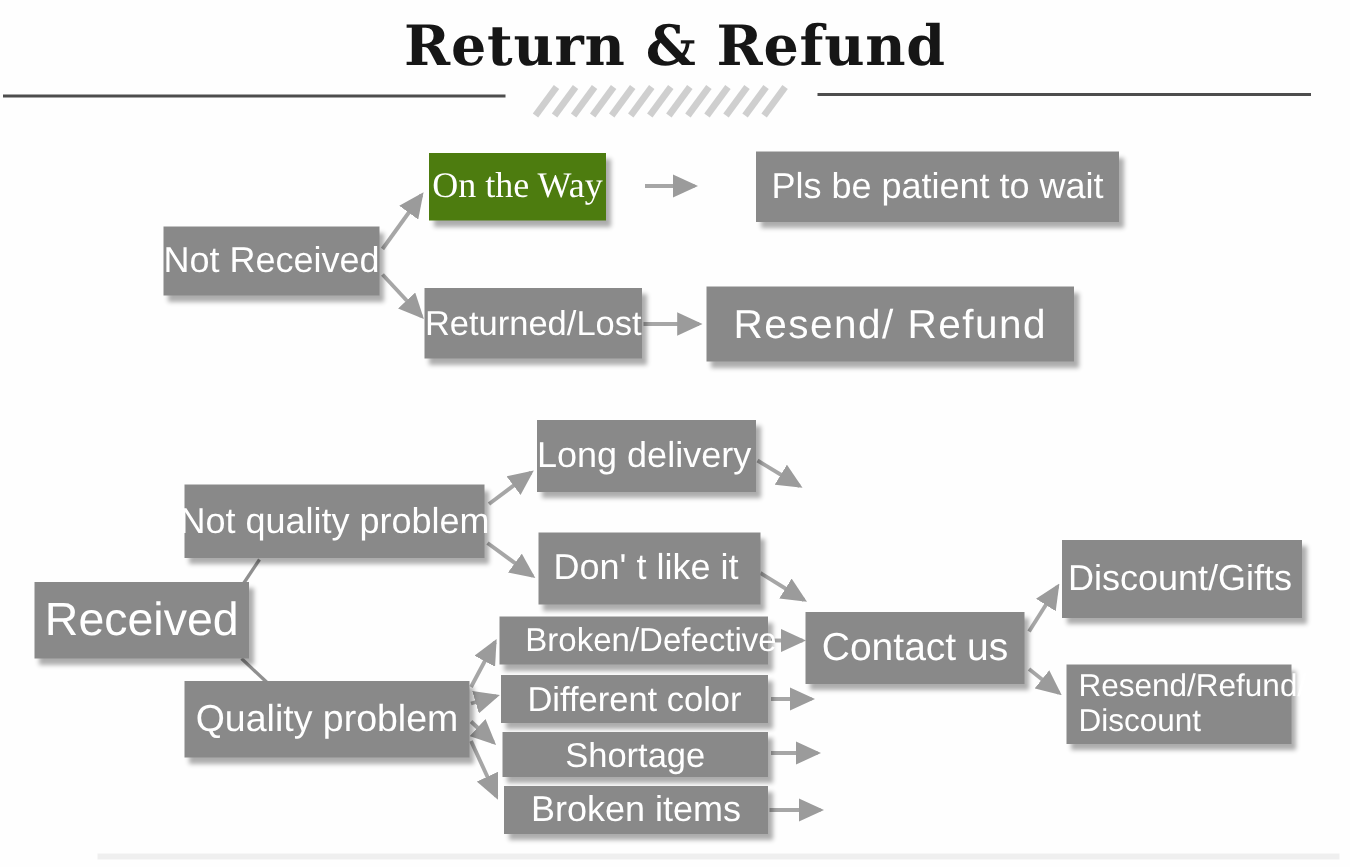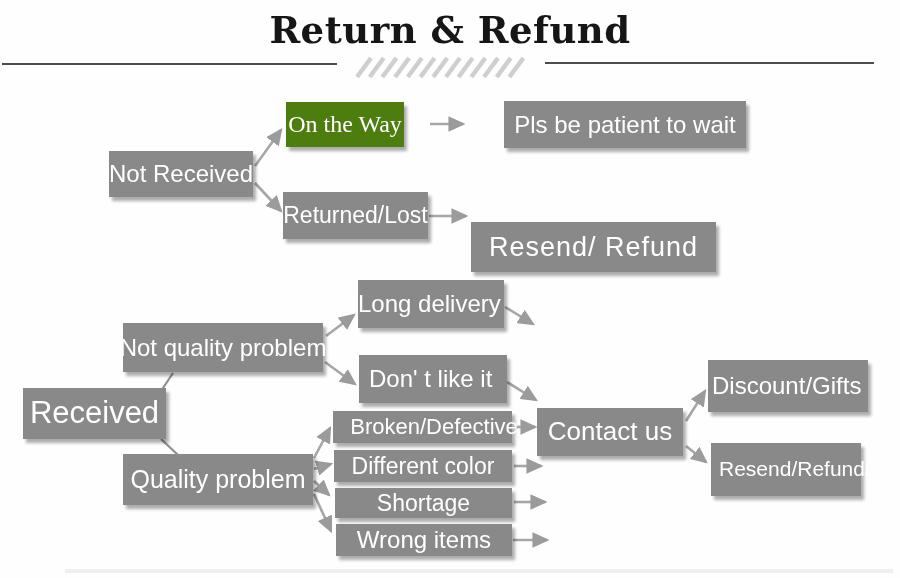--- a/index.html
+++ b/index.html
@@ -104,21 +104,21 @@
       </div>
       <div class="node center" style="left: 286px; top: 102px; width: 118px; height: 45px; font-size: 24px; background: #4d7c0f; color: rgb(255, 255, 255); font-family: Liberation Serif, serif;">
         <span>On the Way</span>
       </div>
       <div class="node center" style="left: 283px; top: 192px; width: 145px; height: 47px; font-size: 23px; background: rgb(137, 137, 137); color: rgb(255, 255, 255);">
         <span>Returned/Lost</span>
       </div>
       <div class="node center" style="left: 468px; top: 101px; width: 242px; height: 47px; font-size: 24px; background: rgb(137, 137, 137); color: rgb(255, 255, 255); margin-left: 36px;">
         <span>Pls be patient to wait</span>
       </div>
-      <div class="node center" style="left: 471px; top: 191px; width: 245px; height: 50px; font-size: 27px; background: rgb(137, 137, 137); color: rgb(255, 255, 255); letter-spacing: 1px; margin-top: 31px;">
+      <div class="node center" style="left: 471px; top: 191px; width: 245px; height: 50px; font-size: 27px; background: rgb(137, 137, 137); color: rgb(255, 255, 255); letter-spacing: 1px;">
         <span>Resend/ Refund</span>
       </div>
       <div class="node center" style="left: 23px; top: 388px; width: 143px; height: 51px; font-size: 31px; background: rgb(137, 137, 137); color: rgb(255, 255, 255);">
         <span>Received</span>
       </div>
       <div class="node center" style="left: 123px; top: 323px; width: 200px; height: 49px; font-size: 24px; background: rgb(137, 137, 137); color: rgb(255, 255, 255);">
         <span>Not quality problem</span>
       </div>
       <div class="node left" style="left: 358px; top: 280px; width: 146px; height: 48px; font-size: 24px; background: rgb(137, 137, 137); color: rgb(255, 255, 255);">
         <span>Long delivery</span>
@@ -132,28 +132,29 @@
       <div class="node center" style="left: 333px; top: 411px; width: 179px; height: 32px; font-size: 22px; background: rgb(137, 137, 137); color: rgb(255, 255, 255); padding-left: 23px;">
         <span>Broken/Defective</span>
       </div>
       <div class="node center" style="left: 334px; top: 450px; width: 178px; height: 32px; font-size: 23px; background: rgb(137, 137, 137); color: rgb(255, 255, 255);">
         <span>Different color</span>
       </div>
       <div class="node center" style="left: 335px; top: 488px; width: 177px; height: 30px; font-size: 23px; background: rgb(137, 137, 137); color: rgb(255, 255, 255);">
         <span>Shortage</span>
       </div>
       <div class="node center" style="left: 336px; top: 524px; width: 176px; height: 32px; font-size: 24px; background: rgb(137, 137, 137); color: rgb(255, 255, 255);">
-        <span>Wrong items</span>
+        <span>Broken items</span>
       </div>
       <div class="node center" style="left: 537px; top: 408px; width: 146px; height: 48px; font-size: 26px; background: rgb(137, 137, 137); color: rgb(255, 255, 255);">
         <span>Contact us</span>
       </div>
       <div class="node left" style="left: 708px; top: 360px; width: 160px; height: 52px; font-size: 24px; background: rgb(137, 137, 137); color: rgb(255, 255, 255); padding-left: 4px;">
         <span>Discount/Gifts</span>
       </div>
       <div class="node left" style="left: 711px; top: 443px; width: 150px; height: 53px; font-size: 21px; background: rgb(137, 137, 137); color: rgb(255, 255, 255); padding-left: 8px;">
         <div class="stacked">
           <div>Resend/Refund/</div>
+          <div>Discount</div>
         </div>
       </div>
     </div>
 
 </div>
 
 </body></html>

